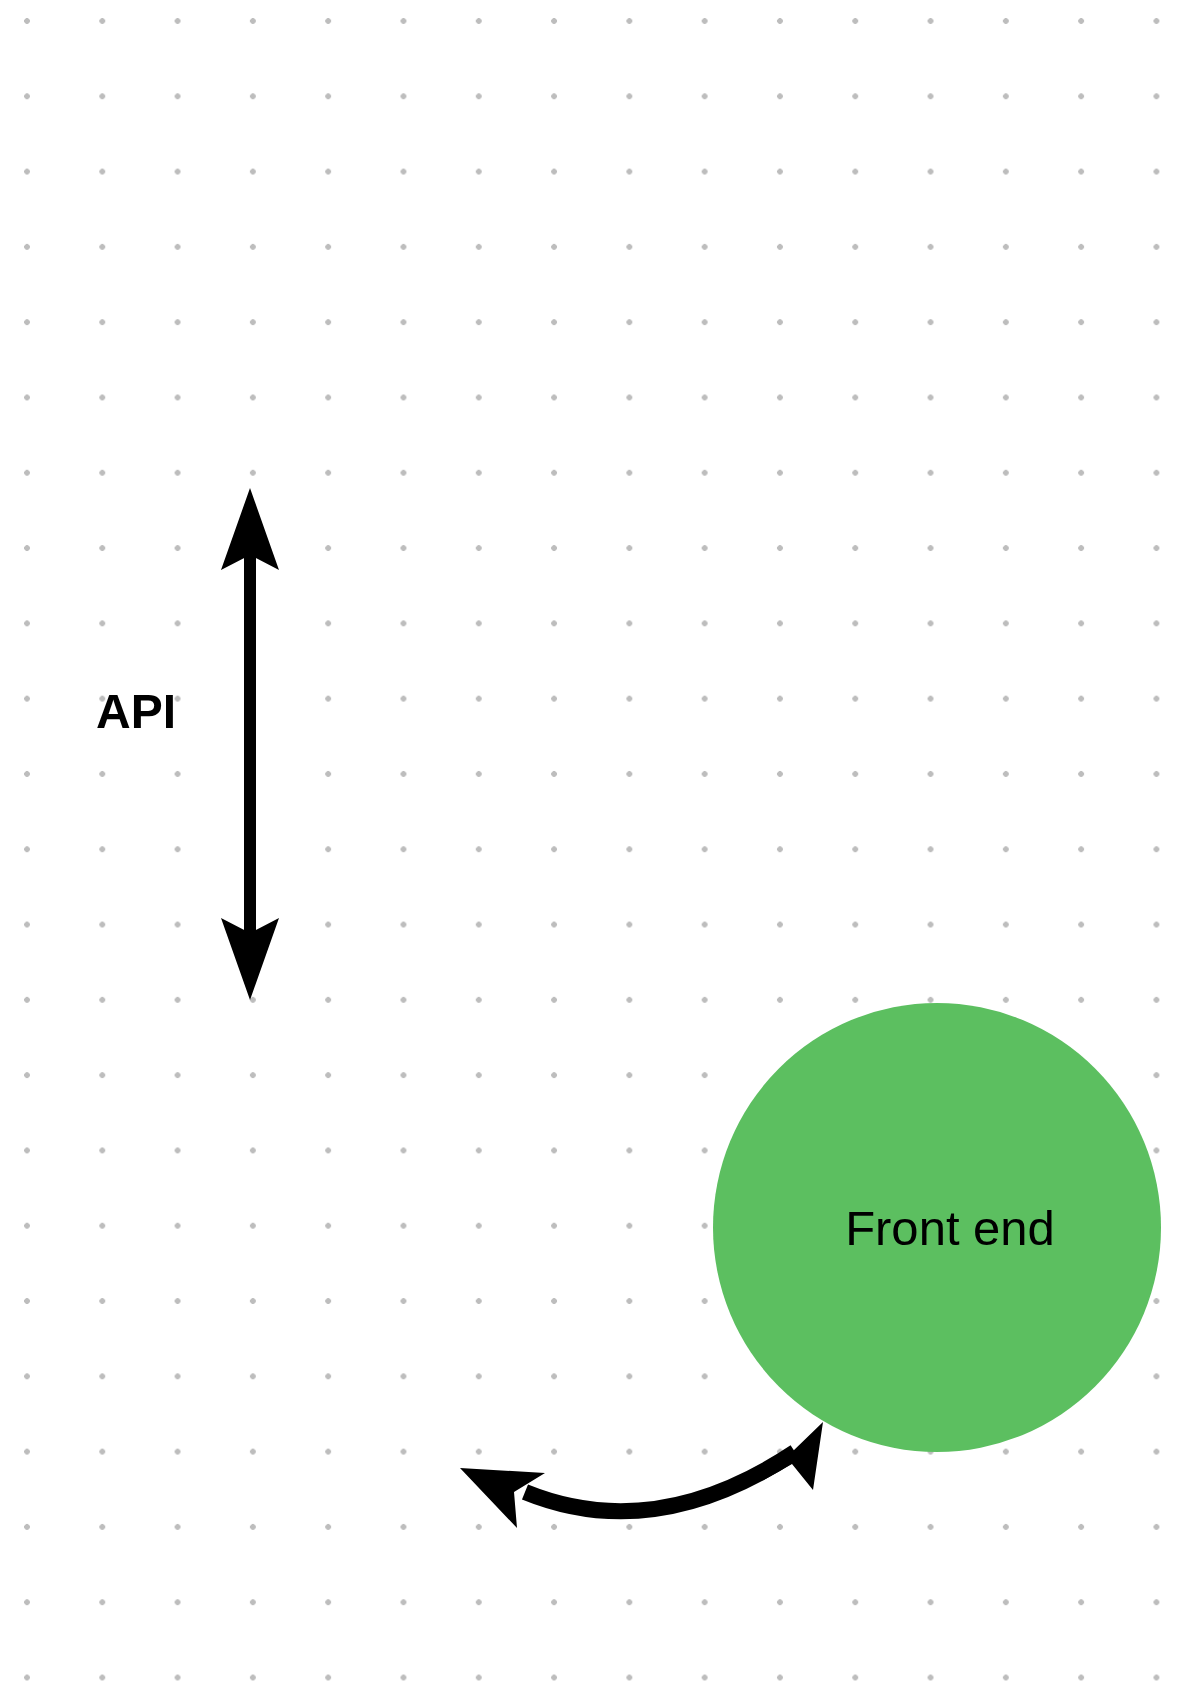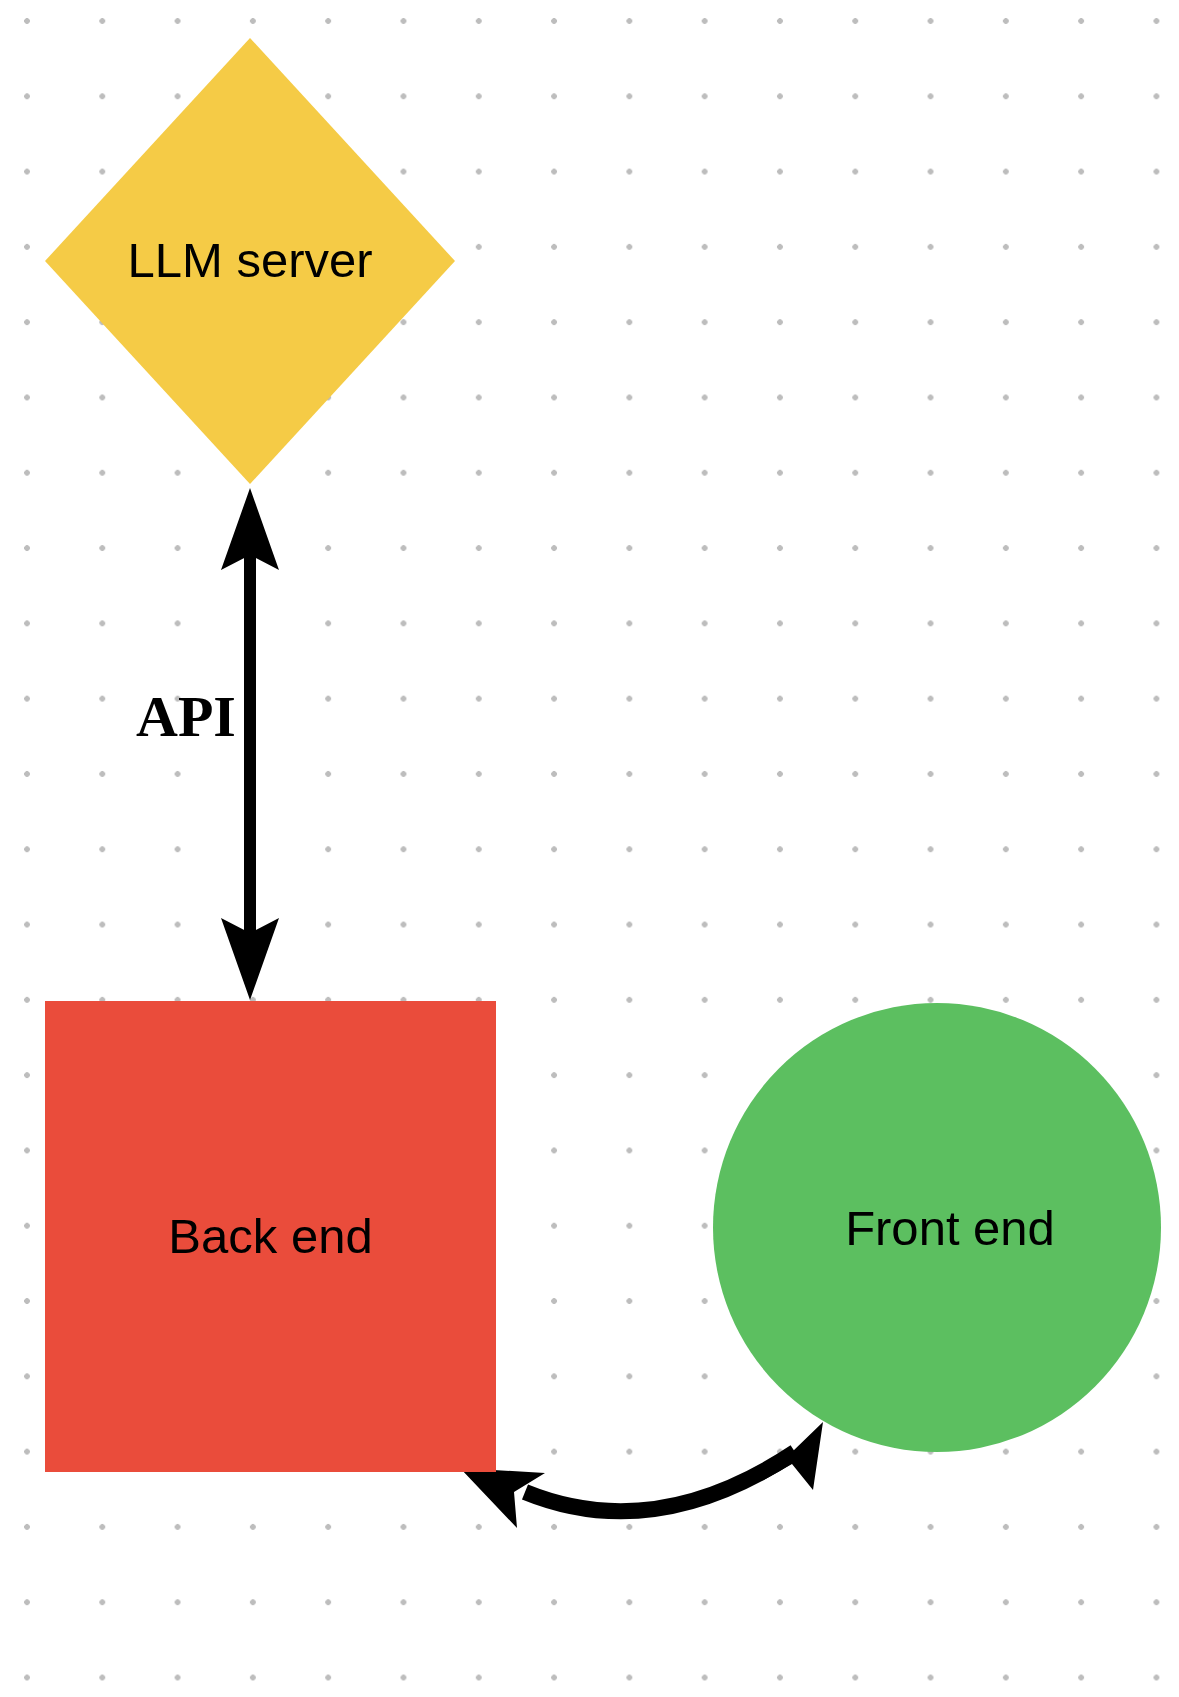--- a/index.html
+++ b/index.html
@@ -69,27 +69,26 @@
     height: 449px;
     background: #5CBF60;
     border-radius: 50%;
   }
   #node-front-end .shape-label { top: 201px; margin-left: 26px; }
 
   
   .edge-label {
     position: absolute;
     color: #000000;
-    font-family: Liberation Serif, serif;
+    font-family: Liberation Sans, sans-serif;
     font-weight: bold;
-    font-size: 58px;
+    font-size: 48px;
     line-height: 1;
     white-space: nowrap;
     pointer-events: none;
-    margin-left: 40px;
   }
   #edge-label-api { left: 96px; top: 688px; }
   #edge-label-webrtc { left: 481px; top: 1468px; }
 
   
   #connectors {
     position: absolute;
     left: 0;
     top: 0;
     width: 1179px;
@@ -114,28 +113,21 @@
 
     <g>
       <path d="M 525 1492 Q 655 1545 795 1452" fill="none" stroke="#000000" stroke-width="16" stroke-linecap="butt"></path>
 
       <polygon points="460,1468 545,1473 514,1492 517,1528" fill="#000000"></polygon>
 
       <polygon points="823,1422 762,1481 792,1464 813,1490" fill="#000000"></polygon>
     </g>
   </svg>
 
-  <div id="node-llm-server">
-    <div class="diamond-fill"></div>
-    <div class="shape-label">LLM server</div>
-  </div>
 
-  <div id="node-back-end">
-    <div class="shape-label">Back end</div>
-  </div>
 
   <div id="node-front-end">
     <div class="shape-label">Front end</div>
   </div>
 
   <div id="edge-label-api" class="edge-label">API</div>
 
 
 </div>
 

